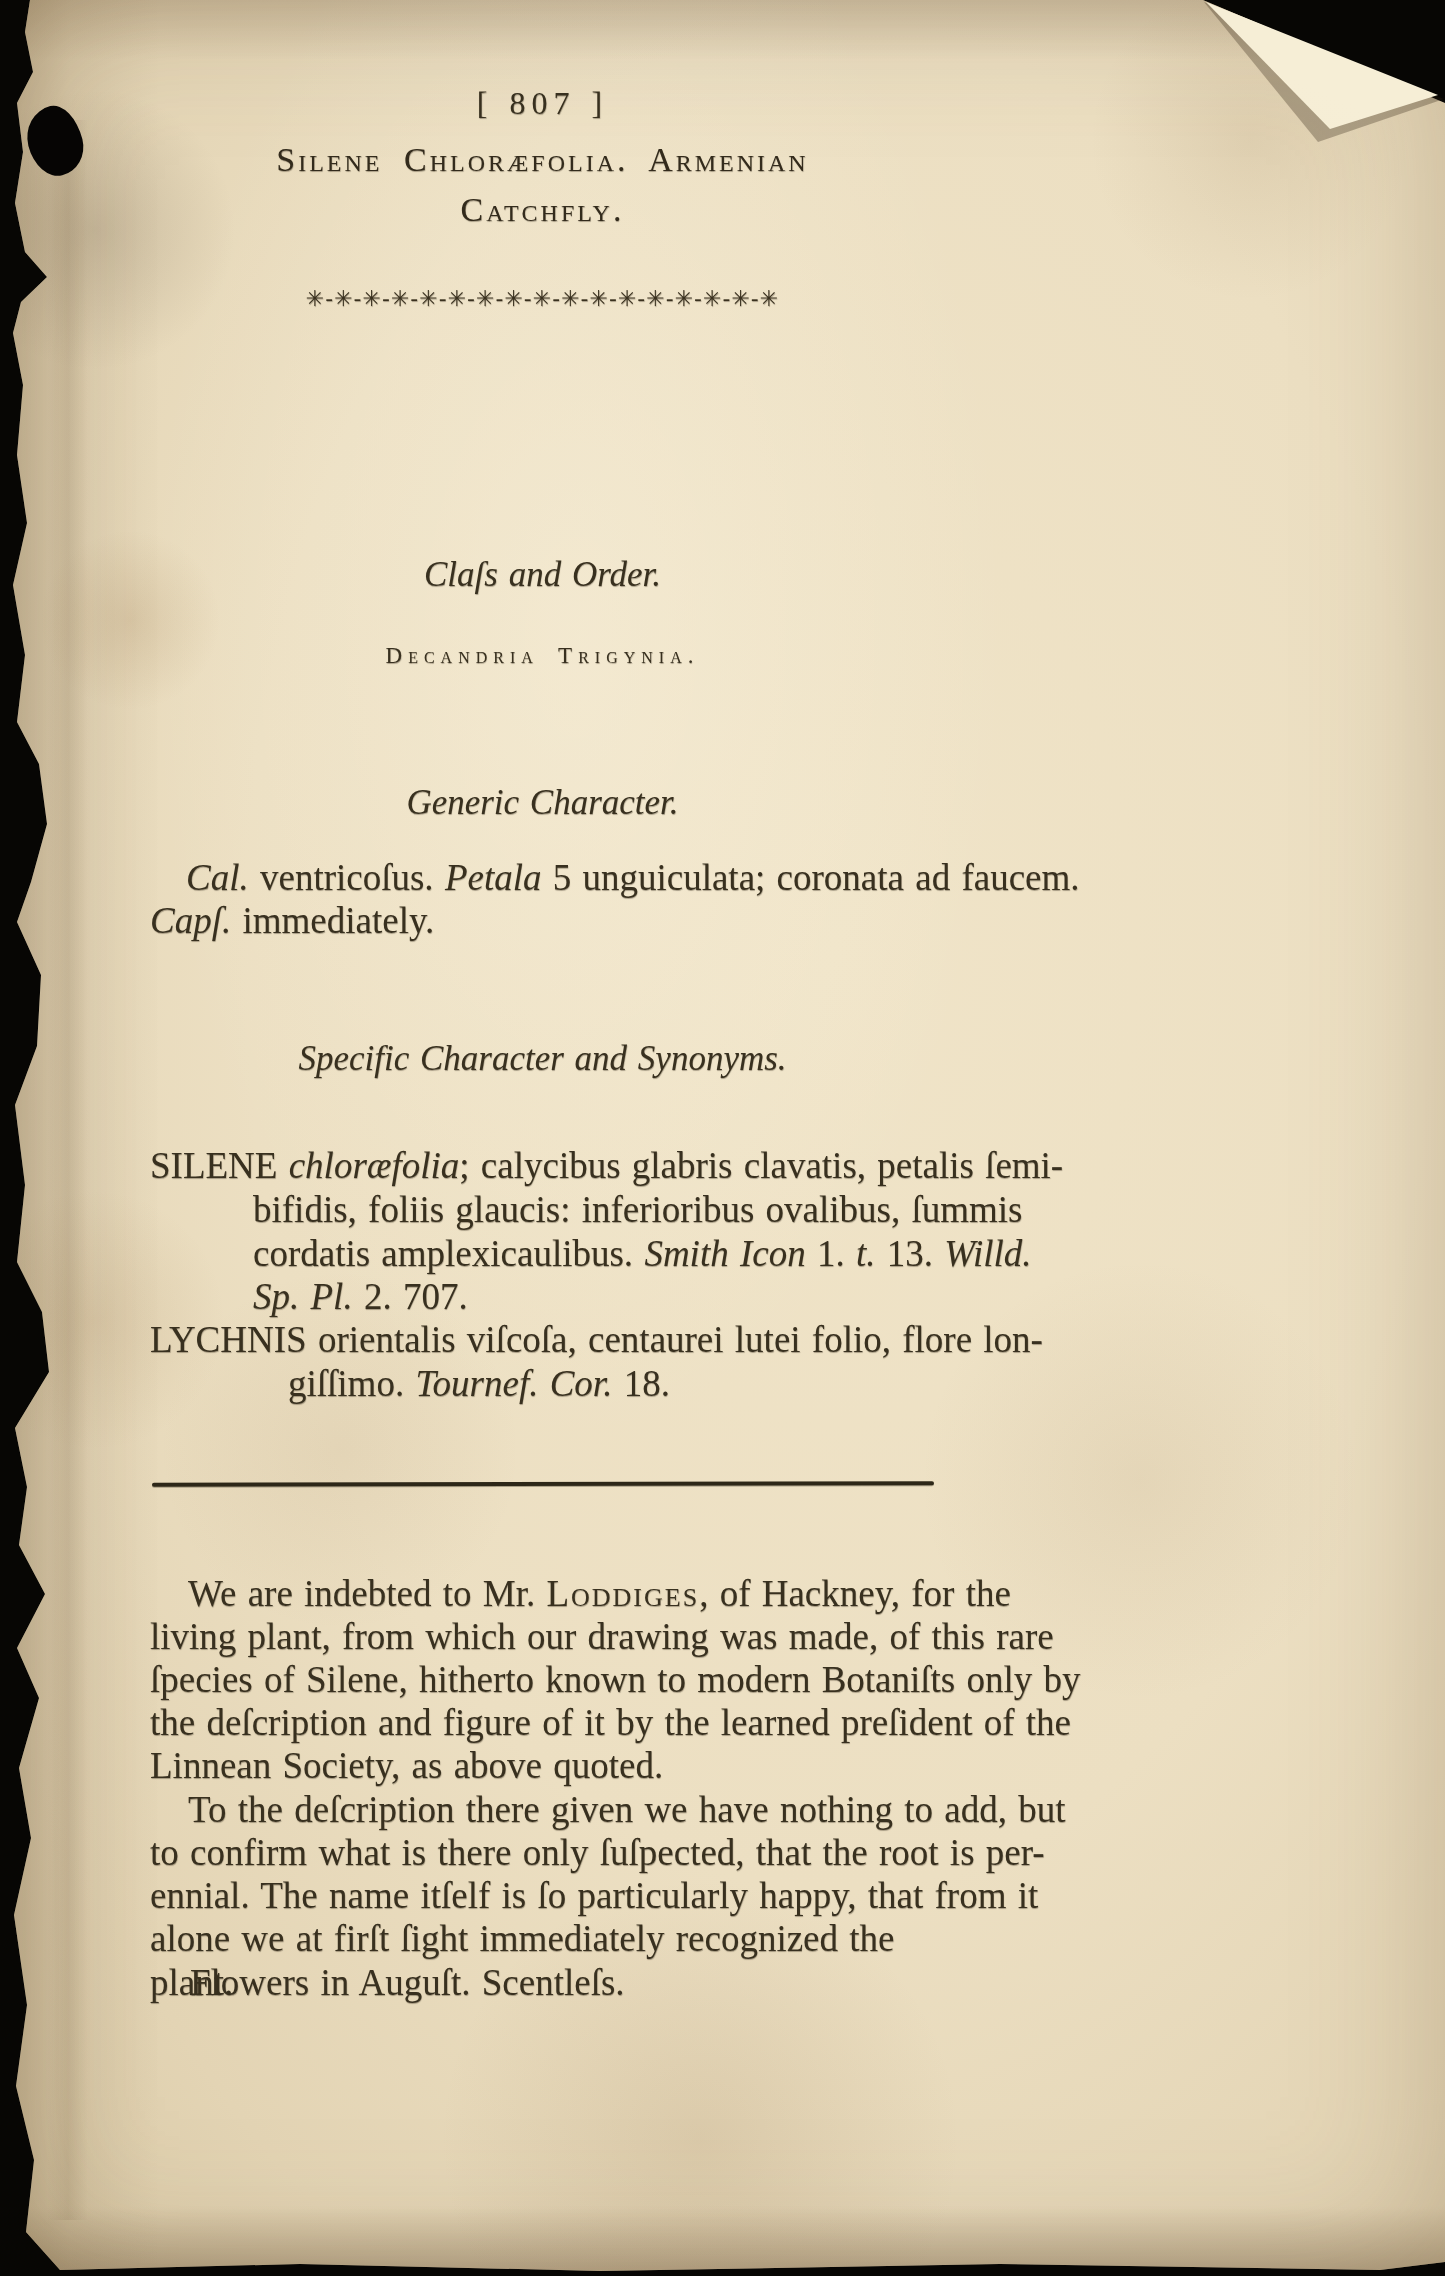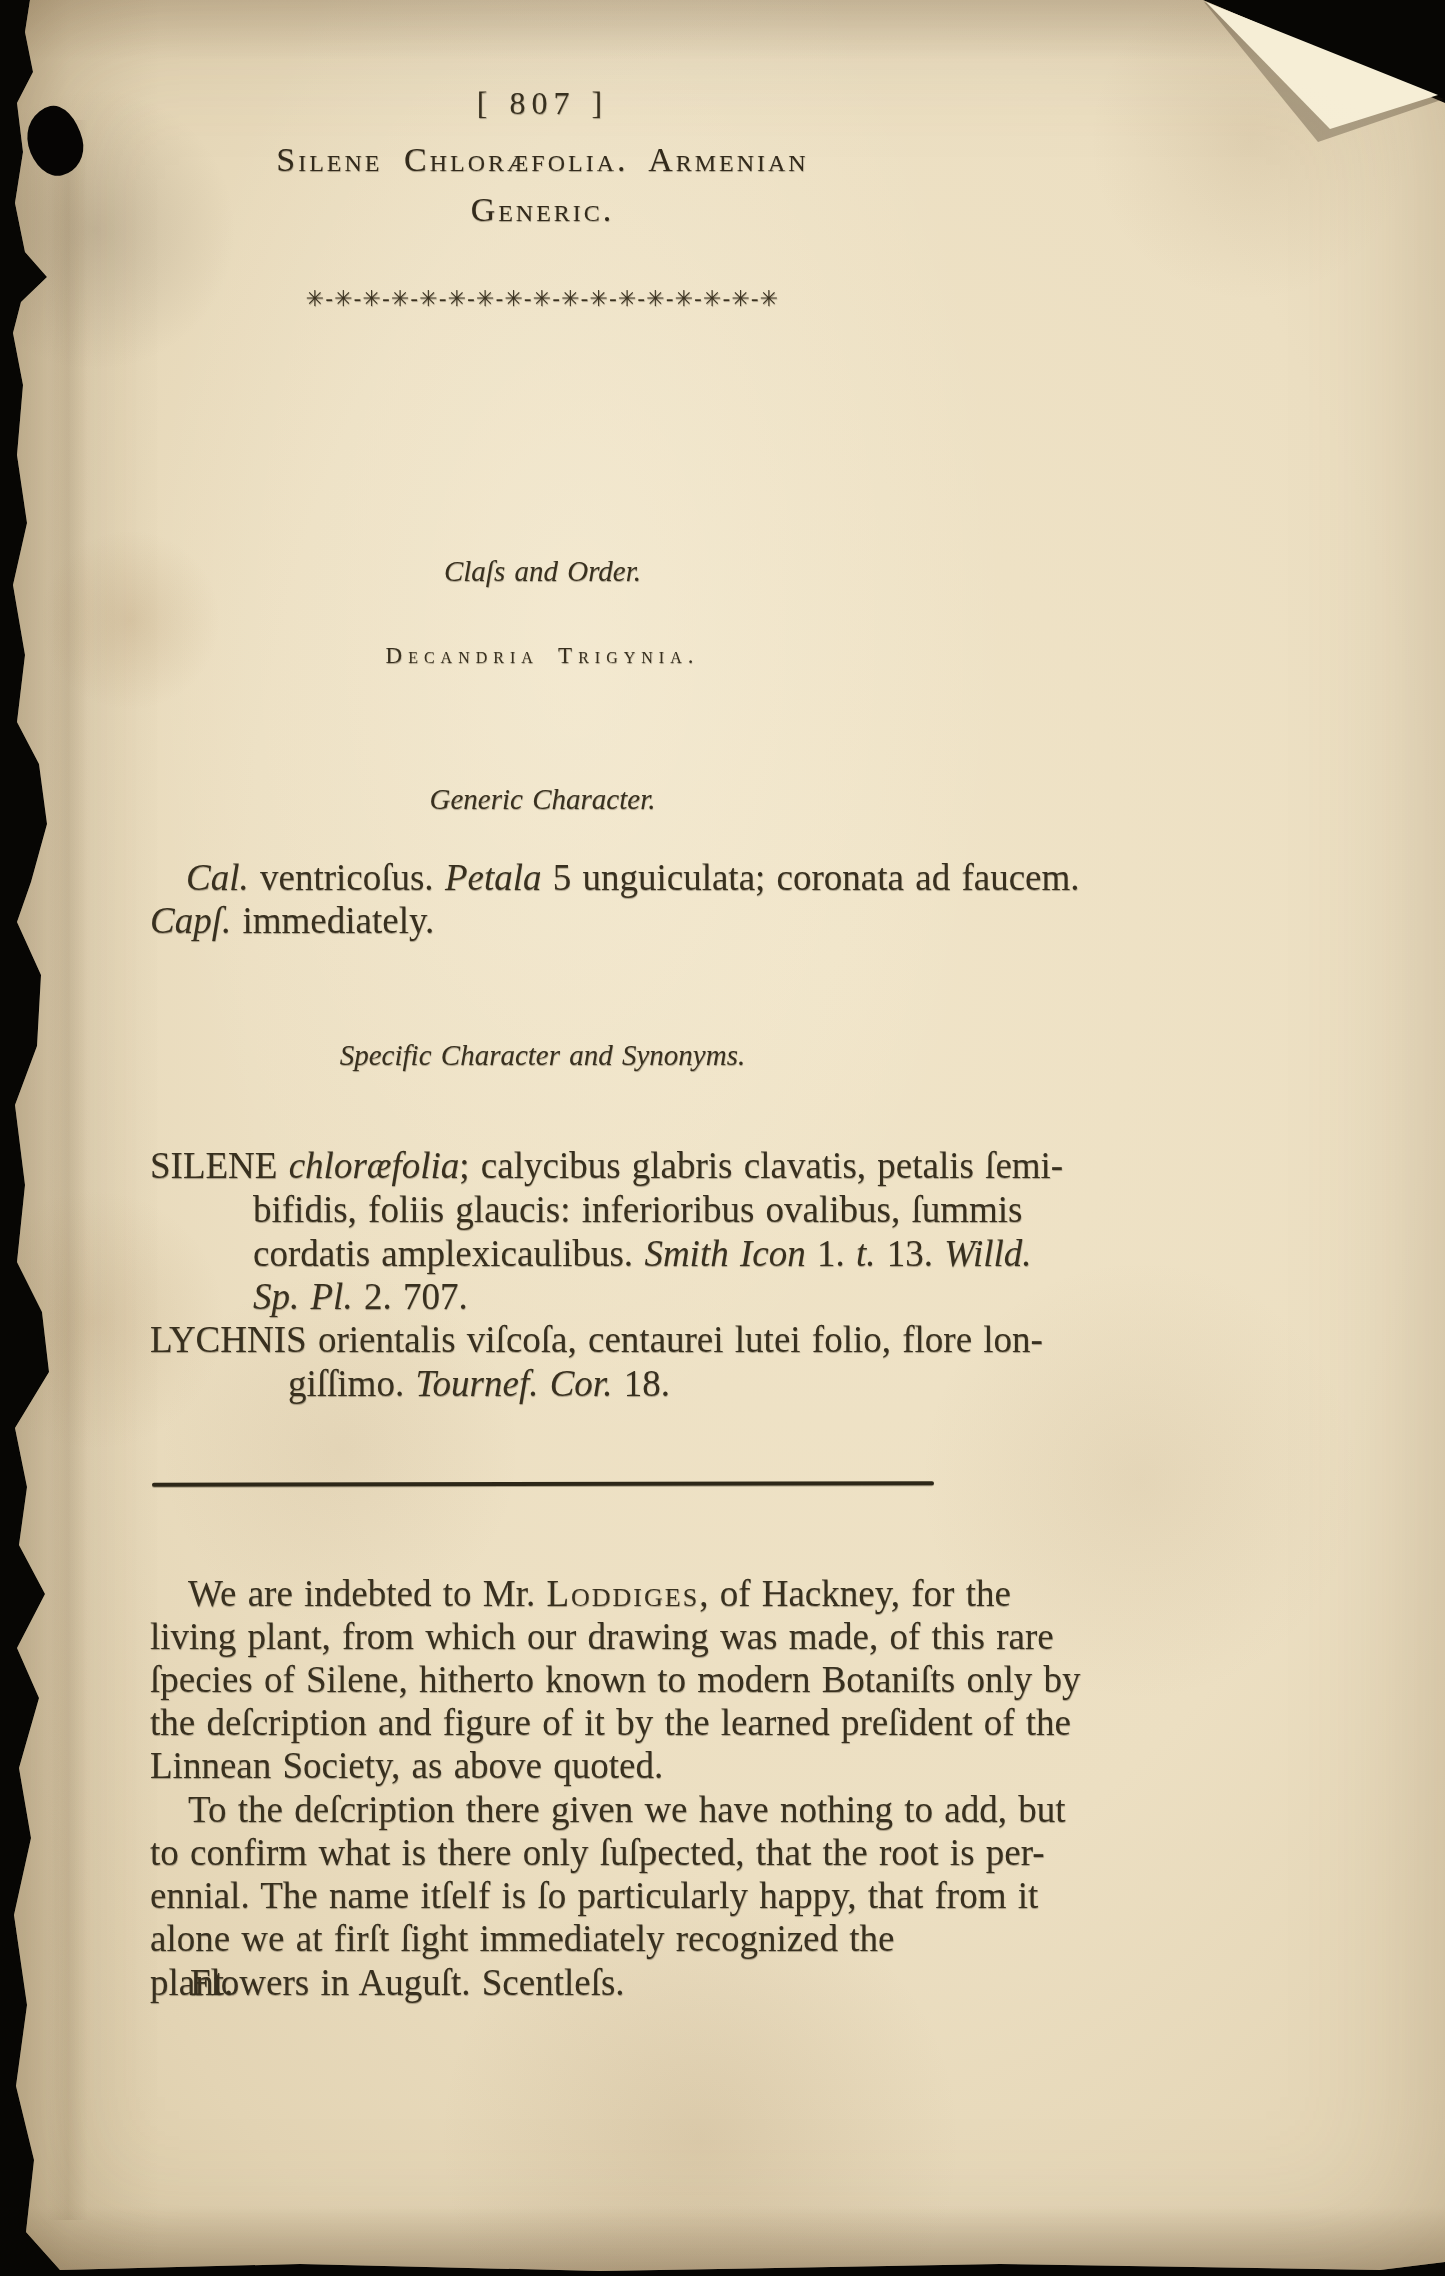--- a/index.html
+++ b/index.html
@@ -67,21 +67,21 @@
     text-shadow:0.4px 0.6px 0.8px rgba(56,45,28,0.38);
     word-spacing:2px;
   }
   .center{text-align:center;}
   .jl{text-align:justify;text-align-last:justify;white-space:nowrap;}
   .i{font-style:italic;}
   .sc{font-variant:small-caps;letter-spacing:2px;}
   .pagenum{font-size:32px;letter-spacing:6px;}
   .title{font-size:34px;font-variant:small-caps;letter-spacing:3px;word-spacing:10px;color:#332b1c;}
   .ornament{font-family:"DejaVu Sans",sans-serif;font-size:22px;letter-spacing:1px;color:#3a311f;}
-  .ithead{font-style:italic;font-size:29px;}
+  .ithead{font-style:italic;font-size:35px;}
   .classval{font-size:23px;font-variant:small-caps;letter-spacing:6px;word-spacing:8px;}
   .ind36{padding-left:36px;}
   .ind38{padding-left:38px;}
   .ind40{padding-left:40px;}
   .hang{padding-left:103px;}
   .hang2{padding-left:138px;}
   .rule{
     position:absolute;left:152px;top:1482px;width:782px;height:4px;
     background:#2d2718;border-radius:2px;transform:rotate(-0.12deg);
     box-shadow:0 1px 0 rgba(45,39,24,0.35);
@@ -89,21 +89,21 @@
 </style>
 </head>
 <body>
 
 <div class="paper">
   <div class="streak"></div>
 
   <div class="tline center pagenum" style="top:84px;">[ 807 ]</div>
 
   <div class="tline center title" style="top:140px;">Silene Chloræfolia. Armenian</div>
-  <div class="tline center title" style="top:190px;">Generic.</div>
+  <div class="tline center title" style="top:190px;">Catchfly.</div>
 
   <div class="tline center ornament" style="top:286px;">✳-✳-✳-✳-✳-✳-✳-✳-✳-✳-✳-✳-✳-✳-✳-✳-✳</div>
 
   <div class="tline center ithead" style="top:554px;">Claſs and Order.</div>
   <div class="tline center classval" style="top:642px;">Decandria Trigynia.</div>
 
   <div class="tline center ithead" style="top:782px;">Generic Character.</div>
   <div class="tline jl ind36" style="top:856px;"><span class="i">Cal.</span><span> ventricoſus.  </span><span class="i">Petala</span><span> 5 unguiculata; coronata ad faucem.</span></div>
   <div class="tline" style="top:899px;"><span class="i">Capſ.</span><span> immediately.</span></div>
 

